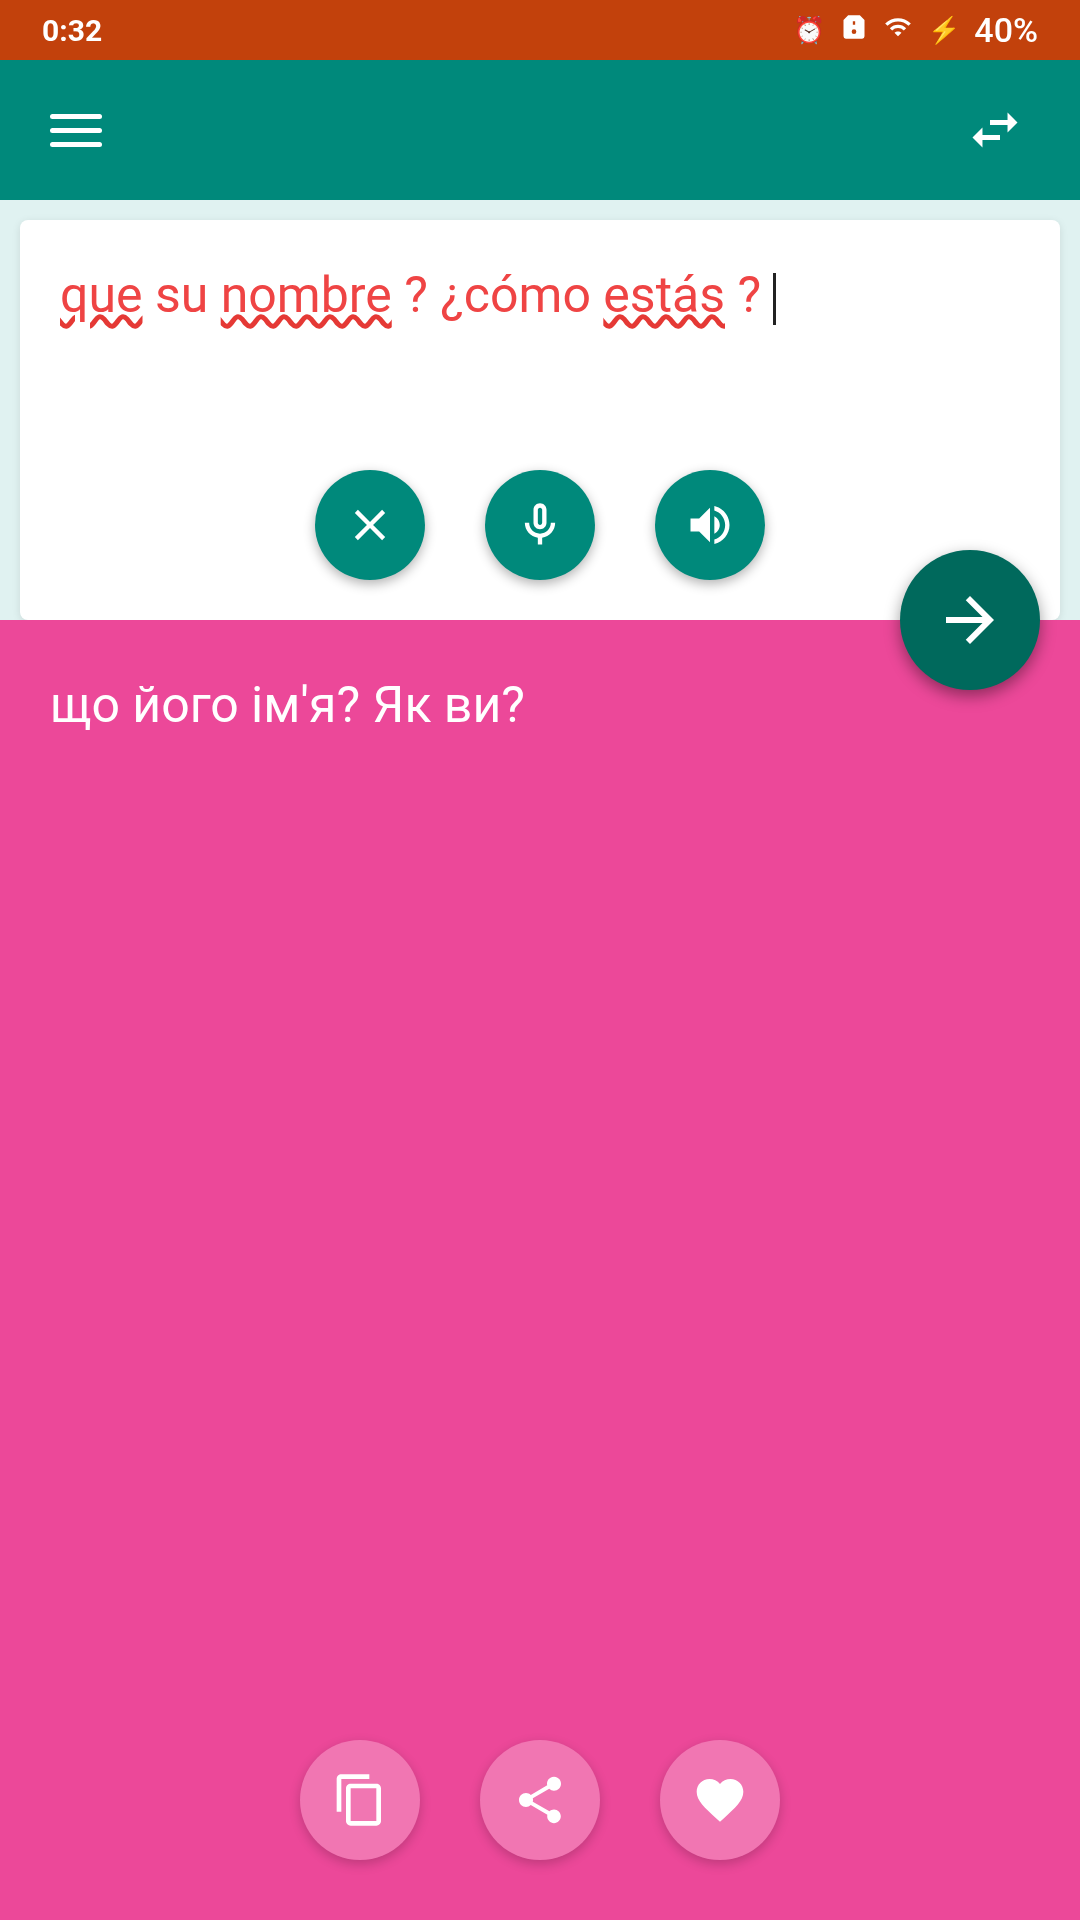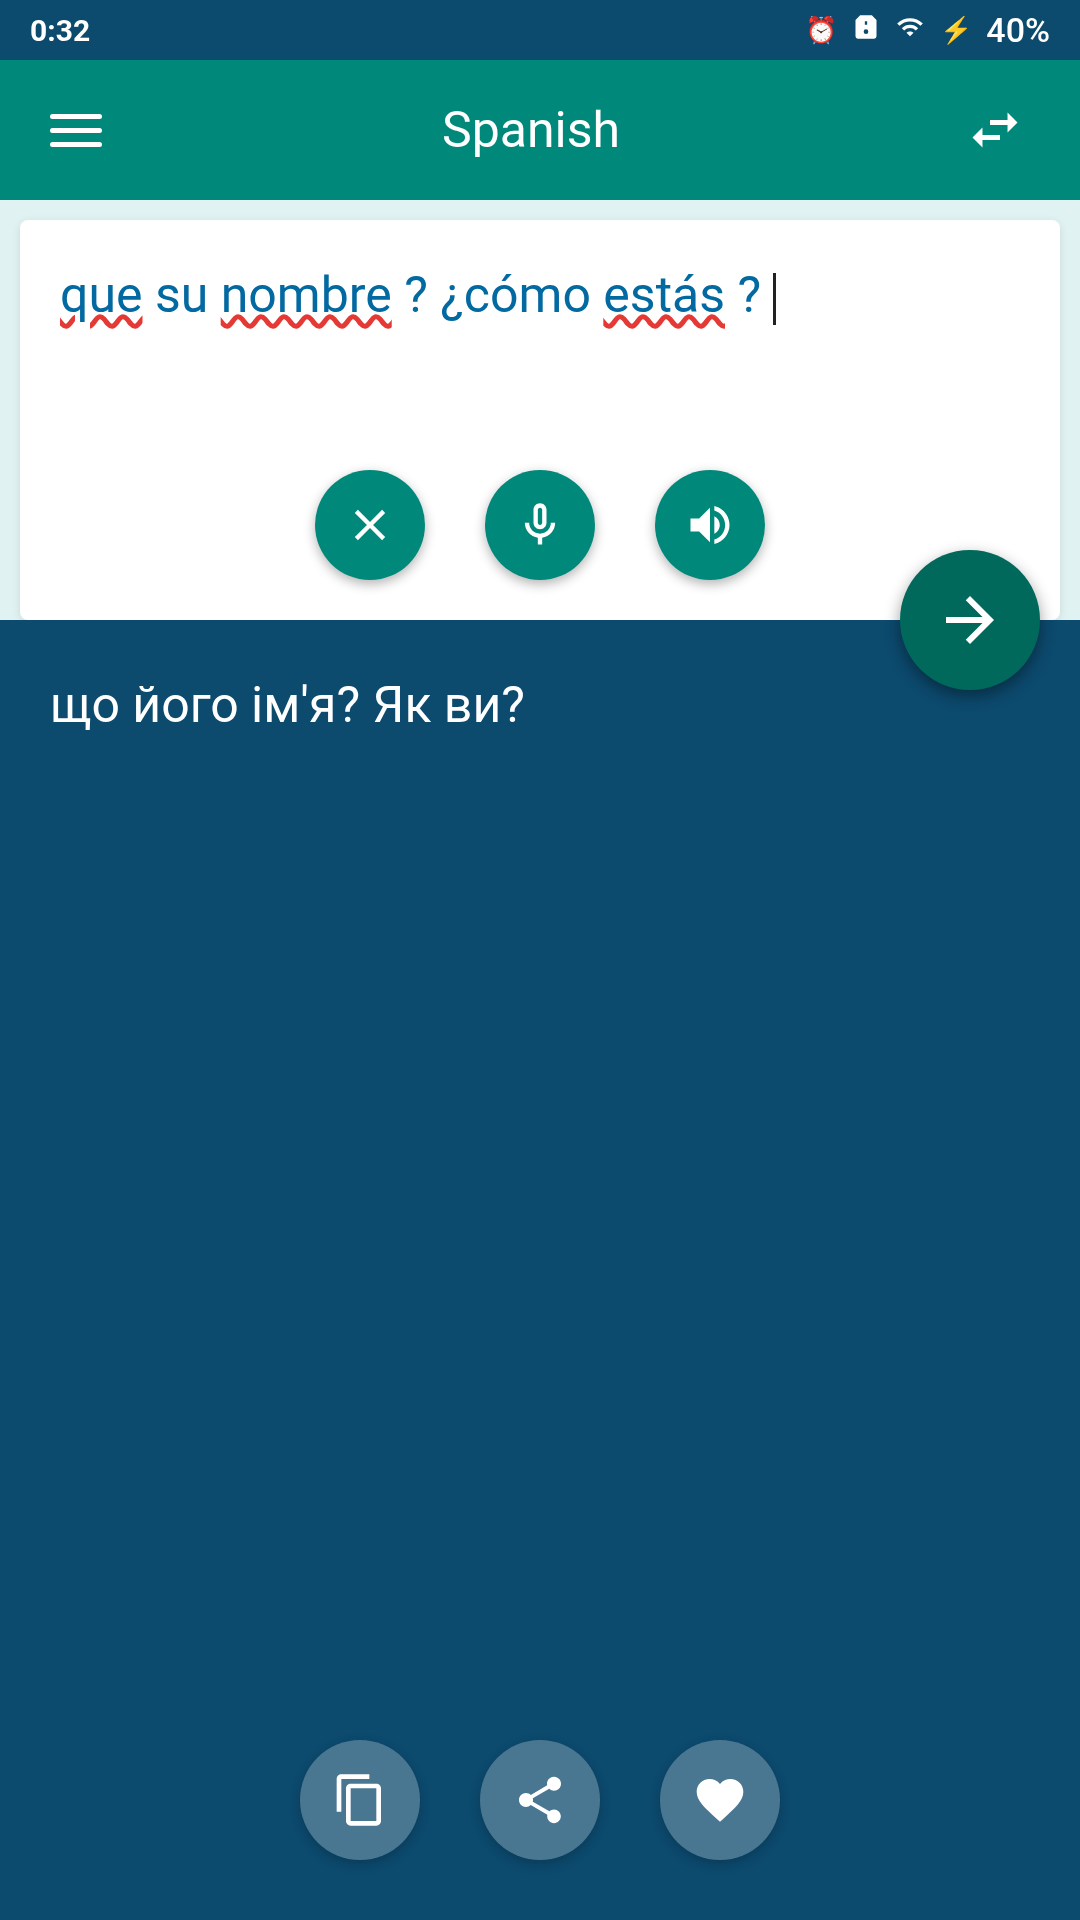--- a/index.html
+++ b/index.html
@@ -14,25 +14,25 @@
       height: 1920px;
       font-family: 'Roboto', Arial, sans-serif;
       background: #e0f2f1;
       overflow: hidden;
     }
 
     
     .status-bar {
       width: 100%;
       height: 60px;
-      background: #0c4a6e;
+      background: #c2410c;
       display: flex;
       align-items: center;
       justify-content: space-between;
-      padding: 0 30px;
+      padding: 0 42px;
       color: #fff;
       font-size: 28px;
       font-weight: 500;
     }
 
     .status-left {
       font-size: 30px;
       font-weight: bold;
     }
 
@@ -106,21 +106,21 @@
       flex: 0 0 820px;
       position: relative;
       margin: 20px 20px 0 20px;
       border-radius: 8px;
       box-shadow: 0 2px 8px rgba(0,0,0,0.1);
       padding: 40px 40px 160px 40px;
     }
 
     .source-text {
       font-size: 50px;
-      color: #0369a1;
+      color: #ef4444;
       line-height: 1.4;
       min-height: 200px;
     }
 
     
     .spell-underline {
       text-decoration: underline;
       text-decoration-color: #e53935;
       text-decoration-style: wavy;
     }
@@ -184,21 +184,21 @@
       box-shadow: 0 6px 16px rgba(0,0,0,0.4);
       z-index: 10;
     }
 
     .fab-translate svg {
       fill: #fff;
     }
 
     
     .target-panel {
-      background: #0c4a6e;
+      background: #ec4899;
       flex: 1;
       margin: 0 0 0 0;
       position: relative;
       padding: 50px 50px 180px 50px;
     }
 
     .target-text {
       font-size: 50px;
       color: #fff;
       line-height: 1.4;
@@ -264,21 +264,20 @@
   </div>
 </div>
 
 <div class="toolbar">
   <div class="toolbar-menu-icon">
     <span></span>
     <span></span>
     <span></span>
   </div>
 
-  <span class="toolbar-lang">Spanish</span>
 
   <div class="toolbar-swap">
     <svg width="70" height="60" viewBox="0 0 24 24" fill="white">
       <path d="M6.99 11L3 15l3.99 4v-3H14v-2H6.99v-3zM21 9l-3.99-4v3H10v2h7.01v3L21 9z"></path>
     </svg>
   </div>
 
 </div>
 
 <div class="main">

